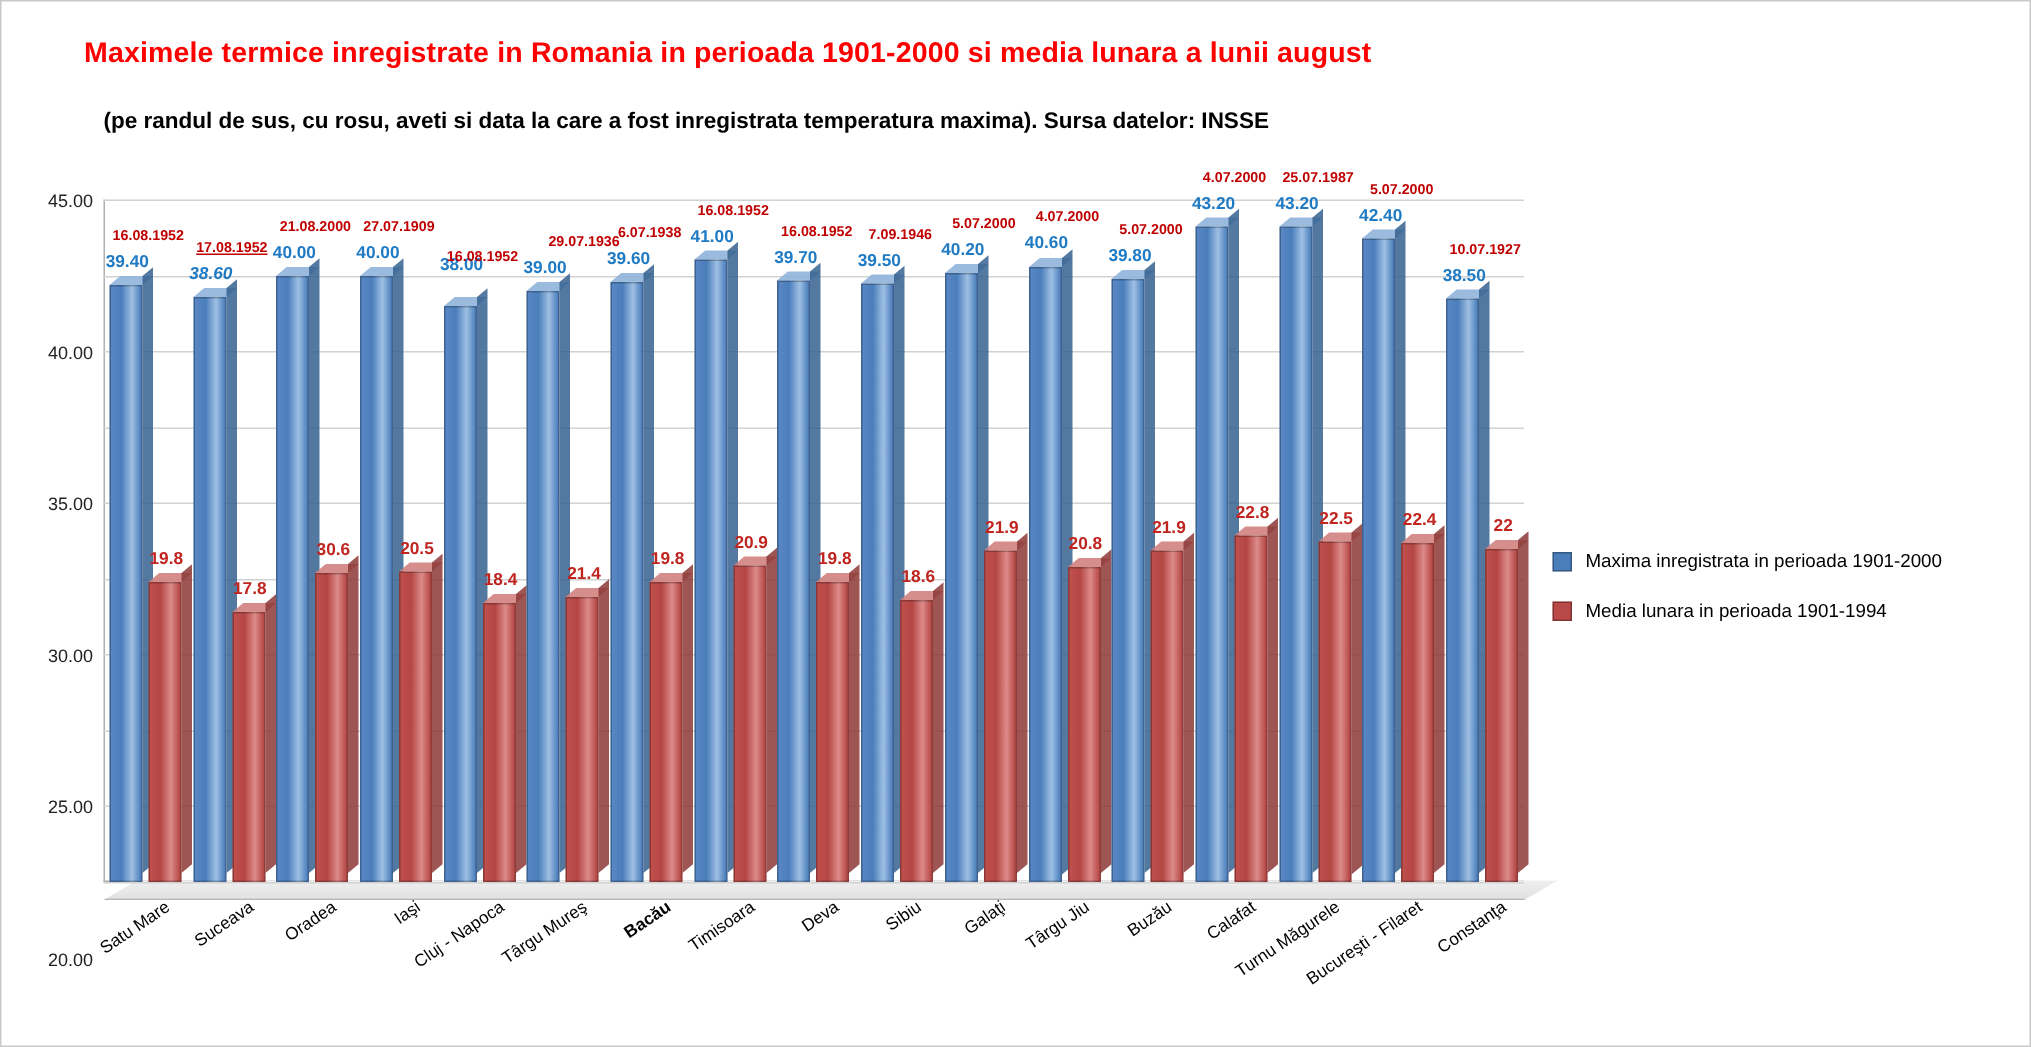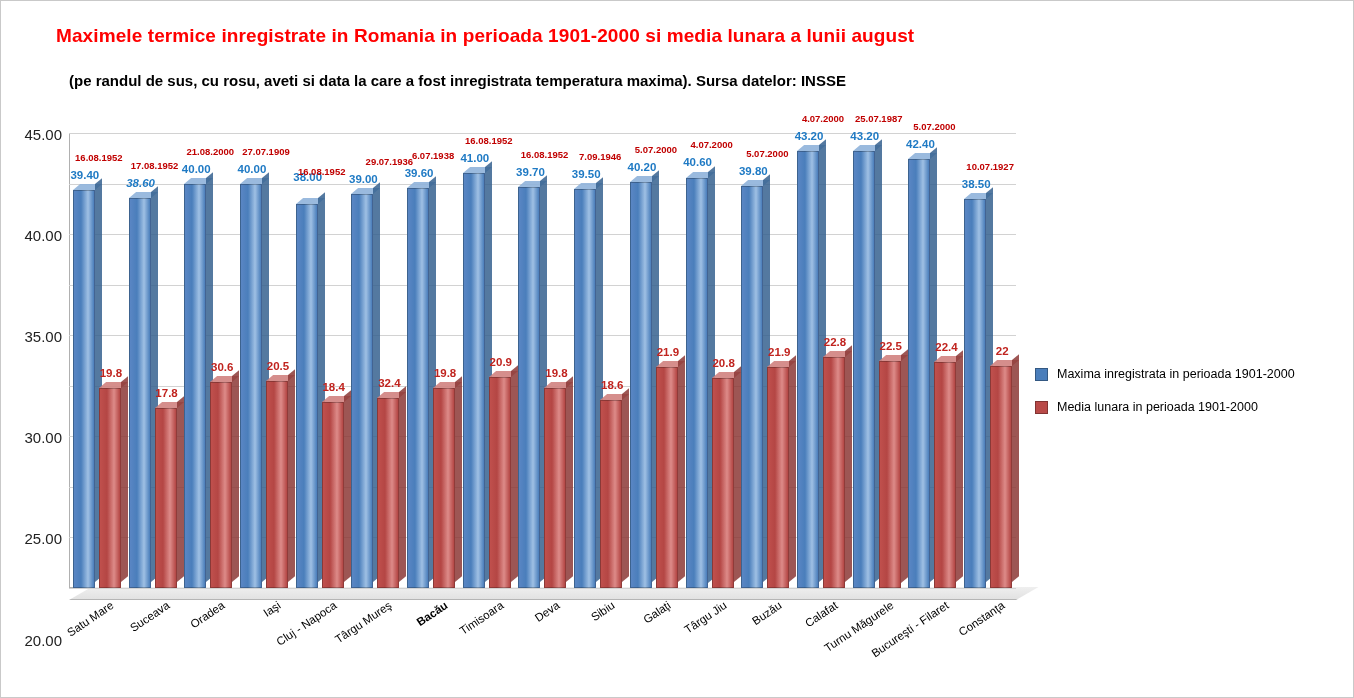--- a/index.html
+++ b/index.html
@@ -48,21 +48,21 @@
     border-bottom:1px solid #b5b5b5;
   }
   .gridline{
     position:absolute;left:0;width:100%;height:0;
     border-top:1px solid #d2d2d2;
   }
   .ytick{
     position:absolute;
     right:100%;margin-right:7px;
     transform:translateY(-50%);
-    font-size:15px;color:#222;white-space:nowrap;
+    font-size:12px;color:#222;white-space:nowrap;
   }
   
   #bars{
     position:absolute;left:0;top:0;width:100%;height:100%;
   }
   .group{
     position:absolute;bottom:0;height:100%;
   }
   .bar{
     position:absolute;bottom:0;
@@ -187,21 +187,21 @@
             <span class="face"></span>
           </div>
           <div class="bar red" style="left: 29.8529px; height: 179.978px;">
             <span class="top"></span>
             <span class="side"></span>
             <span class="face"></span>
           </div>
         </div>
         <div class="vlabel blue" style="left: 71.5588px; top: 55.7111px; font-style: italic;">38.60</div>
         <div class="vlabel red" style="left: 97.5588px; top: 266.022px;">17.8</div>
-        <div class="datelabel" style="left: 85.5588px; top: 37.7111px;">17.08.1952</div>
+        <div class="datelabel" style="left: 85.5588px; top: 37.7111px; text-decoration: underline;">17.08.1952</div>
         <div class="group" style="left: 111.412px; width: 55.7059px;">
           <div class="bar blue" style="left: 3.85294px; height: 404.444px;">
             <span class="top"></span>
             <span class="side"></span>
             <span class="face"></span>
           </div>
           <div class="bar red" style="left: 29.8529px; height: 206.267px;">
             <span class="top"></span>
             <span class="side"></span>
             <span class="face"></span>
@@ -246,21 +246,21 @@
             <span class="side"></span>
             <span class="face"></span>
           </div>
           <div class="bar red" style="left: 29.8529px; height: 190.089px;">
             <span class="top"></span>
             <span class="side"></span>
             <span class="face"></span>
           </div>
         </div>
         <div class="vlabel blue" style="left: 294.382px; top: 51.6667px;">39.00</div>
-        <div class="vlabel red" style="left: 320.382px; top: 255.911px;">32.4</div>
+        <div class="vlabel red" style="left: 320.382px; top: 255.911px;">21.4</div>
         <div class="datelabel" style="left: 308.382px; top: 33.6667px; margin-left: 12px;">29.07.1936</div>
         <div class="group" style="left: 334.235px; width: 55.7059px;">
           <div class="bar blue" style="left: 3.85294px; height: 400.4px;">
             <span class="top"></span>
             <span class="side"></span>
             <span class="face"></span>
           </div>
           <div class="bar red" style="left: 29.8529px; height: 200.2px;">
             <span class="top"></span>
             <span class="side"></span>
@@ -443,17 +443,17 @@
       <div class="xlab" style="left: 931.147px; top: 6px; transform: translateX(-100%) rotate(-34deg); transform-origin: right top;">Constanţa</div>
     </div>
 
   <div id="legend">
     <div class="row">
       <span class="sw blue"></span>
       <span>Maxima inregistrata in perioada 1901-2000</span>
     </div>
     <div class="row">
       <span class="sw red"></span>
-      <span>Media lunara in perioada 1901-2000</span>
+      <span>Media lunara in perioada 1901-1994</span>
     </div>
   </div>
 
 </div>
 
 </body></html>

